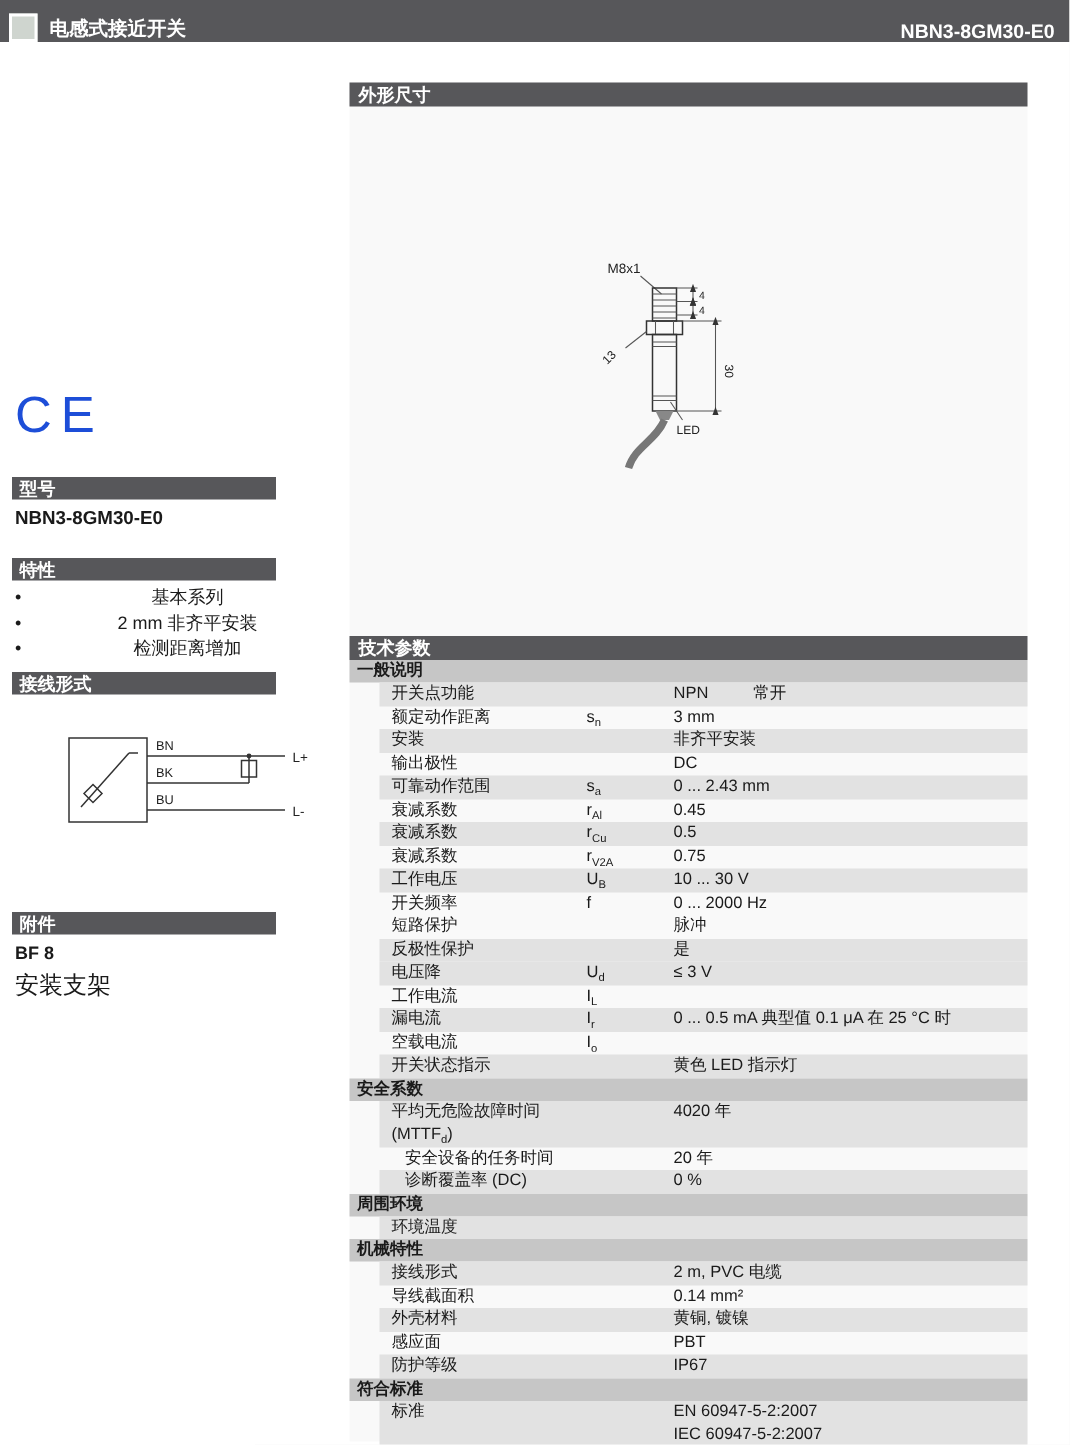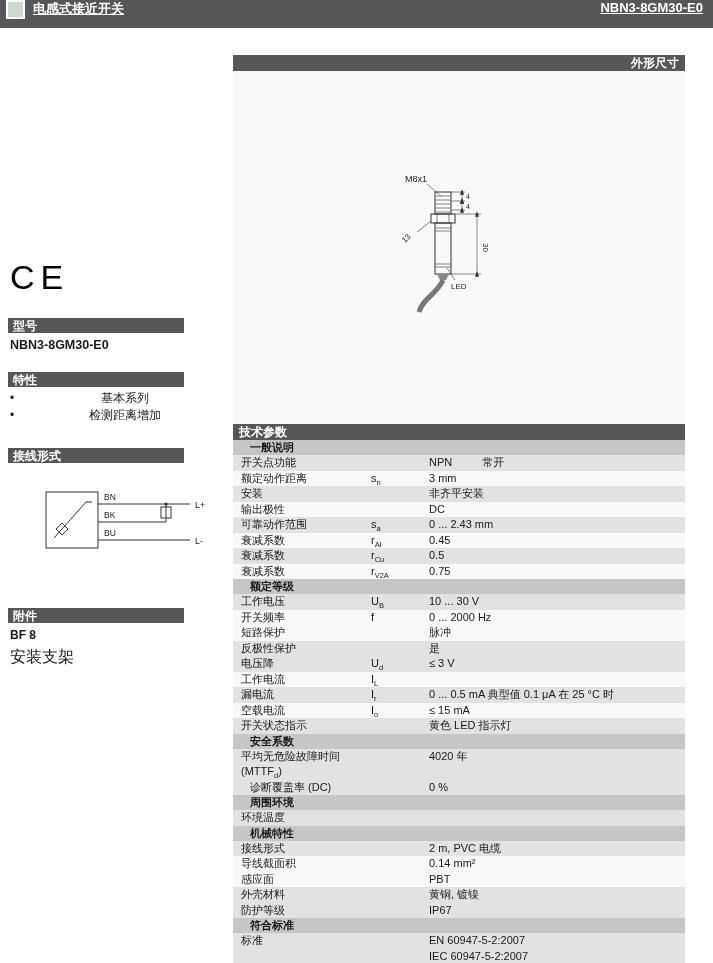--- a/index.html
+++ b/index.html
@@ -4,68 +4,68 @@
 <style>
   html,body{margin:0;padding:0;}
   body{
     width:713px;height:963px;position:relative;background:#ffffff;
     font-family:"Liberation Sans","DejaVu Sans",sans-serif;color:#1a1a1a;
     overflow:hidden;
   }
   
   .header-bar{
     position:absolute;top:0;left:0;width:713px;height:28px;
-    background:#57575a;color:#fff;display:flex;align-items:flex-start;box-sizing:border-box;text-decoration:underline;
+    background:#57575a;color:#fff;display:flex;align-items:flex-end;box-sizing:border-box;
   }
   .logo{
     width:19px;height:19px;margin-left:6px;border:2px solid #fff;
     background:#cfd5cf;box-sizing:border-box;flex:none;
   }
   .h-left{font-weight:bold;font-size:13px;margin-left:8px;}
   .h-right{margin-left:auto;margin-right:10px;font-weight:bold;font-size:13px;}
 
   
   .side-bar-title{
     position:absolute;left:8px;width:176px;height:15px;line-height:15px;
     background:#57575a;color:#fff;font-weight:bold;font-size:12px;
     padding:1px 5px;box-sizing:border-box;
   }
   #bar-model{top:318px;} #bar-features{top:372px;} #bar-connection{top:448px;} #bar-accessories{top:608px;}
   .ce-mark{
     position:absolute;left:10px;top:258px;font-size:34px;letter-spacing:6px;
-    color:#000000;font-weight:400;
+    color:#1d4ed8;font-weight:400;
   }
   .model-name{position:absolute;left:10px;top:338px;font-size:12.5px;font-weight:bold;}
   .features-list{position:absolute;left:10px;top:390px;font-size:12px;width:218px;}
   .feat{line-height:17px;padding-left:12px;position:relative;text-align:center;}
   .feat::before{content:"•";position:absolute;left:0;top:0;}
   .acc-name{position:absolute;left:10px;top:628px;font-size:12px;font-weight:bold;}
   .acc-desc{position:absolute;left:10px;top:647px;font-size:16px;}
   #wiring-svg{position:absolute;left:40px;top:478px;}
 
   
   .main-col{
     position:absolute;left:233px;top:55px;width:452px;height:906px;
     background:#f9f9f9;
   }
   .main-bar{
     position:absolute;left:233px;width:452px;height:16px;line-height:16px;
     background:#57575a;color:#fff;font-weight:bold;font-size:12px;
     padding:0 6px;box-sizing:border-box;
   }
-  #bar-dimensions{top:55px;text-align:right;} #bar-tech{top:424px;}
+  #bar-dimensions{top:55px;} #bar-tech{top:424px;}
   #dim-svg{position:absolute;left:355px;top:168px;}
 
   
   #tech-rows{position:absolute;left:233px;top:440px;width:452px;font-size:11px;}
   .tsec{
     background:#c6c6c6;font-weight:bold;height:15px;line-height:15px;
-    padding:0 17px;font-size:11px;
-  }
-  .trow{display:flex;min-height:15.5px;line-height:15.5px;padding-left:8px;align-items:flex-start;box-sizing:border-box;}
+    padding:0 5px;font-size:11px;
+  }
+  .trow{display:flex;min-height:15.5px;line-height:15.5px;padding-left:8px;align-items:flex-start;box-sizing:border-box;margin-left:20px;}
   .trow.shade{background:#e2e2e2;}
   .lbl{width:130px;flex:none;}
   .lbl.ind{padding-left:9px;box-sizing:border-box;}
   .sym{width:58px;flex:none;}
   .val{flex:1;}
   .val2{margin-left:30px;}
   sub{font-size:7.5px;line-height:0;}
 
   
   .ln{stroke:#333;stroke-width:1;fill:none;}
@@ -82,20 +82,21 @@
 </div>
 
 <div class="ce-mark">CE</div>
 
 <div class="side-bar-title" id="bar-model">型号</div>
 <div class="model-name">NBN3-8GM30-E0</div>
 
 <div class="side-bar-title" id="bar-features">特性</div>
 <div class="features-list" id="features-list">
     <div class="feat">基本系列</div>
+    <div class="feat">2 mm 非齐平安装</div>
     <div class="feat">检测距离增加</div>
   </div>
 
 <div class="side-bar-title" id="bar-connection">接线形式</div>
 
 <svg id="wiring-svg" width="190" height="100" viewBox="0 0 190 100">
   <rect class="ln" x="6" y="14" width="52" height="56" fill="#ffffff"></rect>
   <line class="ln" x1="14" y1="60" x2="46" y2="24"></line>
   <polygon class="ln" points="22,45 28,51 22,57 16,51" fill="#ffffff"></polygon>
   <line class="ln" x1="46" y1="24" x2="52" y2="24"></line>
@@ -209,21 +210,20 @@
     <div class="trow shade">
       <span class="lbl">衰减系数</span>
       <span class="sym">r<sub>Cu</sub></span>
       <span class="val">0.5</span>
     </div>
     <div class="trow">
       <span class="lbl">衰减系数</span>
       <span class="sym">r<sub>V2A</sub></span>
       <span class="val">0.75</span>
     </div>
-    <div class="tsec">额定等级</div>
     <div class="trow shade">
       <span class="lbl">工作电压</span>
       <span class="sym">U<sub>B</sub></span>
       <span class="val">10 ... 30 V</span>
     </div>
     <div class="trow">
       <span class="lbl">开关频率</span>
       <span class="sym">f</span>
       <span class="val">0 ... 2000 Hz</span>
     </div>
@@ -247,33 +247,37 @@
       <span class="sym">I<sub>L</sub></span>
     </div>
     <div class="trow shade">
       <span class="lbl">漏电流</span>
       <span class="sym">I<sub>r</sub></span>
       <span class="val">0 ... 0.5 mA 典型值 0.1 μA 在 25 °C 时</span>
     </div>
     <div class="trow">
       <span class="lbl">空载电流</span>
       <span class="sym">I<sub>o</sub></span>
-      <span class="val">≤ 15 mA</span>
     </div>
     <div class="trow shade">
       <span class="lbl">开关状态指示</span>
       <span class="sym"></span>
       <span class="val">黄色 LED 指示灯</span>
     </div>
     <div class="tsec">安全系数</div>
     <div class="trow shade">
       <span class="lbl">平均无危险故障时间 (MTTF<sub>d</sub>)</span>
       <span class="sym"></span>
       <span class="val">4020 年</span>
     </div>
+    <div class="trow">
+      <span class="lbl ind">安全设备的任务时间</span>
+      <span class="sym"></span>
+      <span class="val">20 年</span>
+    </div>
     <div class="trow shade">
       <span class="lbl ind">诊断覆盖率 (DC)</span>
       <span class="sym"></span>
       <span class="val">0 %</span>
     </div>
     <div class="tsec">周围环境</div>
     <div class="trow shade">
       <span class="lbl">环境温度</span>
       <span class="sym"></span>
     </div>
@@ -281,31 +285,31 @@
     <div class="trow shade">
       <span class="lbl">接线形式</span>
       <span class="sym"></span>
       <span class="val">2 m, PVC 电缆</span>
     </div>
     <div class="trow">
       <span class="lbl">导线截面积</span>
       <span class="sym"></span>
       <span class="val">0.14 mm²</span>
     </div>
+    <div class="trow shade">
+      <span class="lbl">外壳材料</span>
+      <span class="sym"></span>
+      <span class="val">黄铜, 镀镍</span>
+    </div>
     <div class="trow">
       <span class="lbl">感应面</span>
       <span class="sym"></span>
       <span class="val">PBT</span>
     </div>
     <div class="trow shade">
-      <span class="lbl">外壳材料</span>
-      <span class="sym"></span>
-      <span class="val">黄铜, 镀镍</span>
-    </div>
-    <div class="trow shade">
       <span class="lbl">防护等级</span>
       <span class="sym"></span>
       <span class="val">IP67</span>
     </div>
     <div class="tsec">符合标准</div>
     <div class="trow shade">
       <span class="lbl">标准</span>
       <span class="sym"></span>
       <span class="val">EN 60947-5-2:2007<br>IEC 60947-5-2:2007</span>
     </div>

